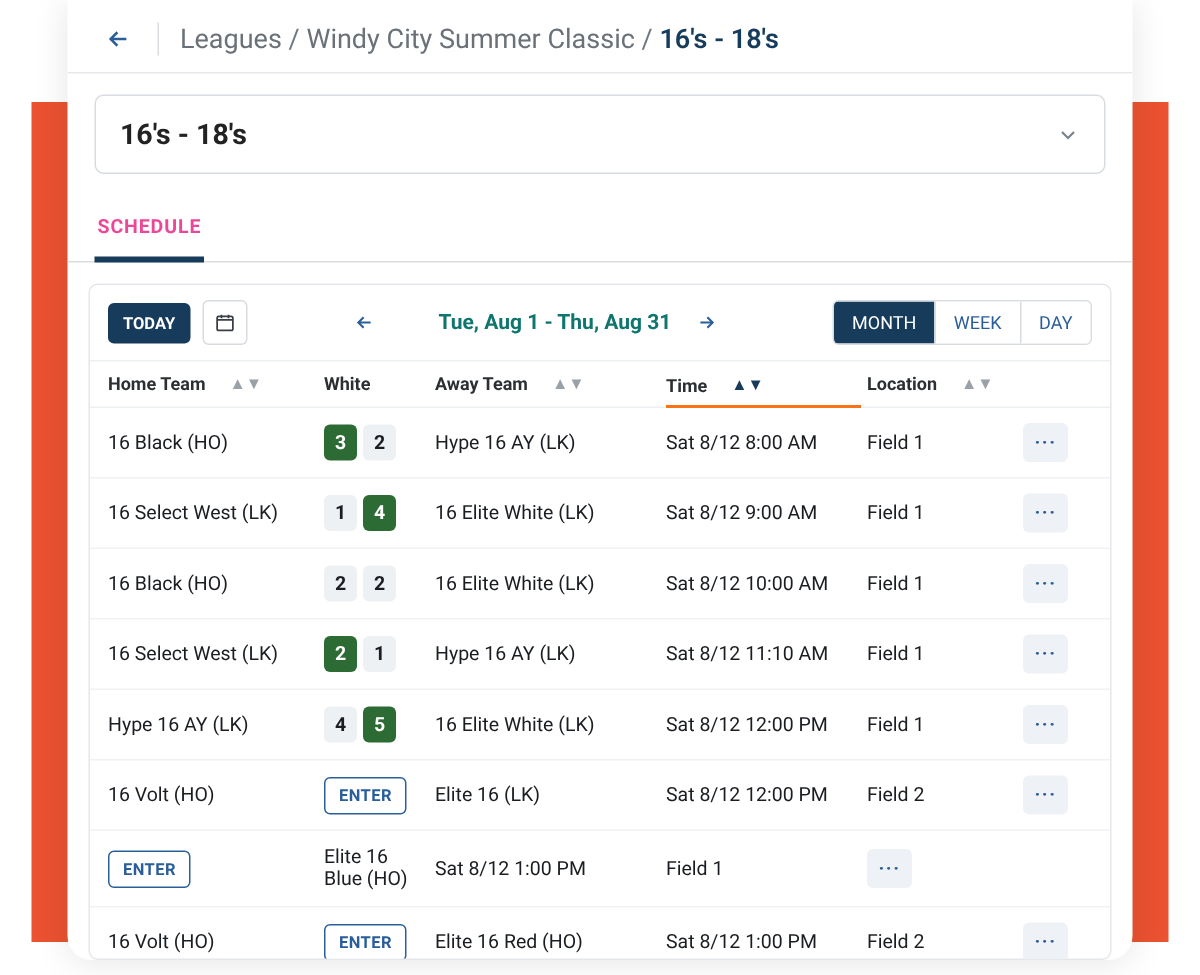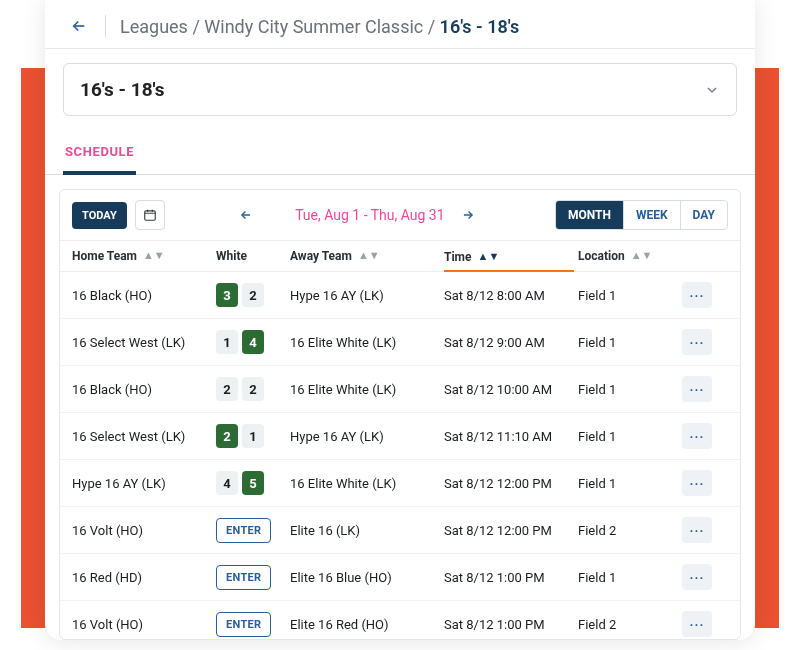--- a/index.html
+++ b/index.html
@@ -60,38 +60,38 @@
   .today-btn {
     background: #163b5b; color: #fff; font-weight: 700; font-size: 11px;
     padding: 7px 10px; border-radius: 4px; cursor: pointer;
   }
   .cal-btn {
     width: 30px; height: 30px; border: 1px solid #d7dce1; border-radius: 4px;
     display: flex; align-items: center; justify-content: center; color: #3a3f45; cursor: pointer;
   }
   .center-tools { display: flex; align-items: center; gap: 16px; }
   .nav-arrow { color: #2a5e99; cursor: pointer; width: 20px; text-align: center; }
-  .date-range { font-weight: 400; color: #ec4899; font-size: 14px; margin-left: 20px; }
+  .date-range { font-weight: 700; color: #0f766e; font-size: 14px; margin-left: 20px; }
   .view-seg {
     display: flex; border: 1px solid #d7dce1; border-radius: 4px; overflow: hidden;
   }
   .seg-btn {
-    padding: 7px 12px; font-size: 12px; font-weight: 700; cursor: pointer;
+    padding: 7px 12px; font-size: 12px; font-weight: 400; cursor: pointer;
     color: #2a5e99; background: #fff; border-left: 1px solid #d7dce1;
   }
   .seg-btn:first-child { border-left: none; }
   .seg-btn.active { background: #163b5b; color: #fff; }
   .thead {
     display: grid;
     grid-template-columns: 140px 70px 150px 130px 100px 40px;
     gap: 4px;
     padding: 8px 12px; border-top: 1px solid #eceff2; border-bottom: 1px solid #eceff2;
     font-size: 12px; font-weight: 700; color: #2b2f33;
   }
-  .th { display: flex; align-items: center; gap: 6px; }
+  .th { display: flex; align-items: center; gap: 16px; }
   .th .sort { color: #9aa1a8; font-size: 11px; display: inline-flex; flex-direction: column; line-height: 6px; }
   .th.time { border-bottom: 2px solid #f97316; padding-bottom: 6px; margin-bottom: -9px; }
   .th.time .sort { color: #163b5b; }
   .tbody { display: flex; flex-direction: column; }
   .trow {
     display: grid;
     grid-template-columns: 140px 70px 150px 130px 100px 40px;
     gap: 4px;
     align-items: center;
     padding: 10px 12px; font-size: 13px; color: #1a1d21;
@@ -273,21 +273,20 @@
           <div>16 Volt (HO)</div>
           <div class="result-cell">
             <div class="enter-btn">ENTER</div>
           </div>
           <div>Elite 16 (LK)</div>
           <div>Sat 8/12 12:00 PM</div>
           <div>Field 2</div>
           <div class="row-more">···</div>
         </div>
         <div class="trow">
-          <div>16 Red (HD)</div>
           <div class="result-cell">
             <div class="enter-btn">ENTER</div>
           </div>
           <div>Elite 16 Blue (HO)</div>
           <div>Sat 8/12 1:00 PM</div>
           <div>Field 1</div>
           <div class="row-more">···</div>
         </div>
         <div class="trow">
           <div>16 Volt (HO)</div>

